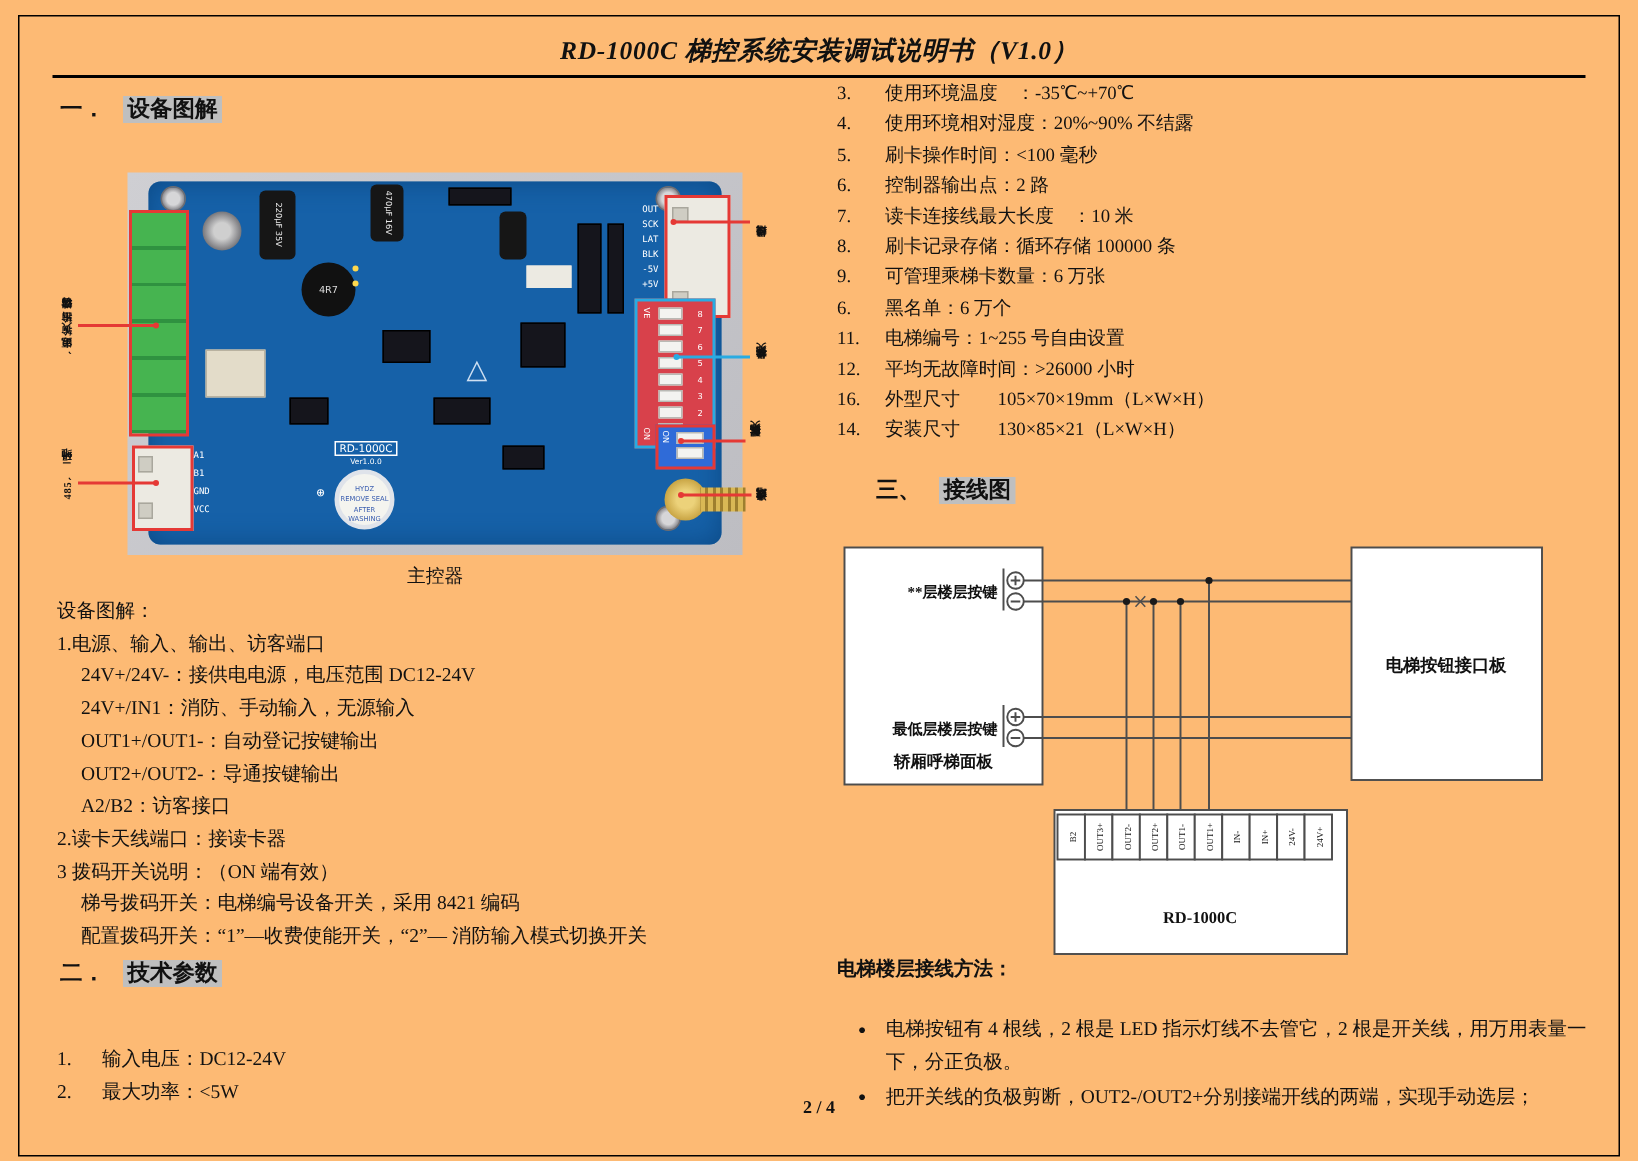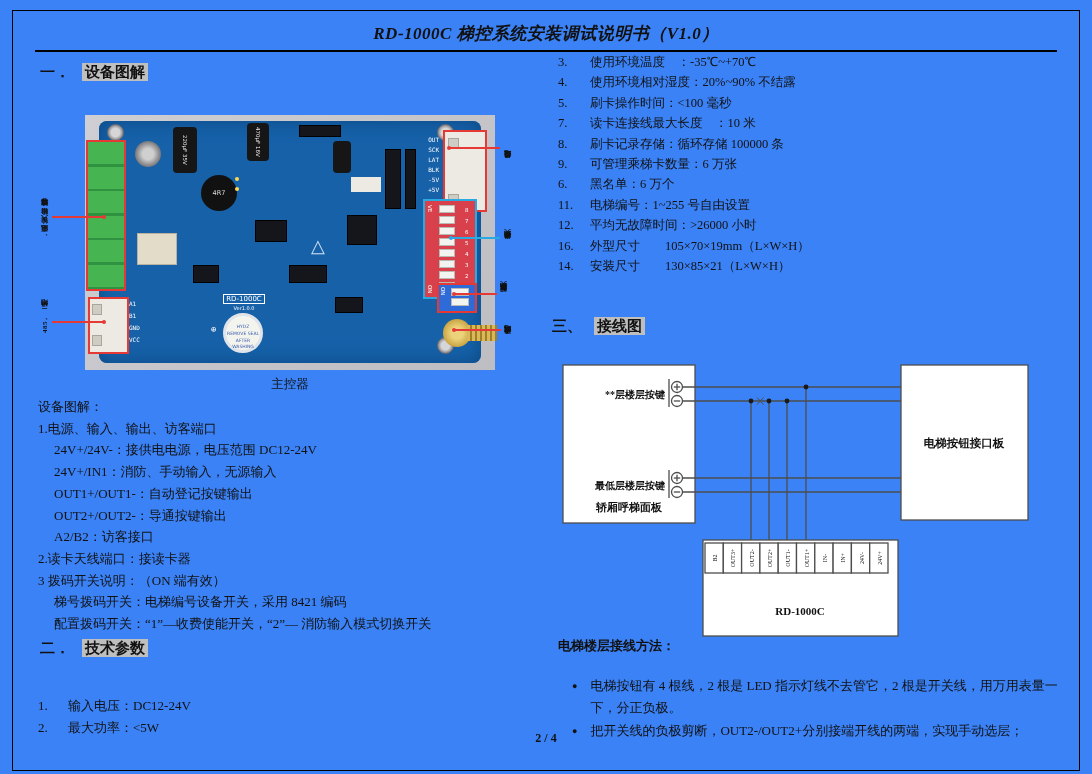--- a/index.html
+++ b/index.html
@@ -1,16 +1,16 @@
 <!DOCTYPE html>
 <html><head>
 <meta charset="utf-8">
 <style>
   html,body{margin:0;padding:0;background:#fff;}
-  .page{position:relative;width:1092px;height:774px;background:#3b82f6;overflow:hidden;
+  .page{position:relative;width:1092px;height:774px;background:#fdba74;overflow:hidden;
         font-family:"Liberation Serif",serif;color:#111;}
   .page-border{position:absolute;left:12px;top:10px;width:1066px;height:759px;
         border:1.5px solid #000;pointer-events:none;}
   .doc-title{position:absolute;left:35px;top:22px;width:1022px;text-align:center;
         font-size:17px;font-weight:bold;font-style:italic;letter-spacing:.5px;}
   .title-rule{position:absolute;left:35px;top:50px;width:1022px;height:2px;background:#000;}
 
   .sec-heading{position:absolute;font-size:15px;font-weight:bold;}
   .sec-heading .hl{background:#bfbfbf;padding:1px 3px;margin-left:12px;}
 
@@ -226,31 +226,32 @@
   </div>
   <div class="tech-items">
     <div><span class="n">1.</span><span>输入电压：DC12-24V</span></div>
     <div><span class="n">2.</span><span>最大功率：&lt;5W</span></div>
   </div>
 
   <div class="spec-list">
     <div class="spec-row"><span class="n">3.</span><span>使用环境温度　：-35℃~+70℃</span></div>
     <div class="spec-row"><span class="n">4.</span><span>使用环境相对湿度：20%~90% 不结露</span></div>
     <div class="spec-row"><span class="n">5.</span><span>刷卡操作时间：&lt;100 毫秒</span></div>
+    <div class="spec-row"><span class="n">6.</span><span>控制器输出点：2 路</span></div>
     <div class="spec-row"><span class="n">7.</span><span>读卡连接线最大长度　：10 米</span></div>
     <div class="spec-row"><span class="n">8.</span><span>刷卡记录存储：循环存储 100000 条</span></div>
     <div class="spec-row"><span class="n">9.</span><span>可管理乘梯卡数量：6 万张</span></div>
     <div class="spec-row"><span class="n">6.</span><span>黑名单：6 万个</span></div>
     <div class="spec-row"><span class="n">11.</span><span>电梯编号：1~255 号自由设置</span></div>
     <div class="spec-row"><span class="n">12.</span><span>平均无故障时间：&gt;26000 小时</span></div>
     <div class="spec-row"><span class="n">16.</span><span>外型尺寸　　105×70×19mm（L×W×H）</span></div>
     <div class="spec-row"><span class="n">14.</span><span>安装尺寸　　130×85×21（L×W×H）</span></div>
   </div>
 
-  <div class="sec-heading" style="left:552px;top:317px;">
+  <div class="sec-heading" style="left:584px;top:317px;">
     <span>三、</span><span class="hl">接线图</span>
   </div>
 
   <svg class="wiring" width="520" height="284" viewBox="0 0 520 284">
     <g stroke="#4d4d4d" fill="none" stroke-width="1.3">
       <rect x="8" y="10" width="132" height="158" fill="#fff"></rect>
       <rect x="346" y="10" width="127" height="155" fill="#fff"></rect>
 
       <line x1="114" y1="24" x2="114" y2="52"></line>
       <line x1="114" y1="115" x2="114" y2="143"></line>

